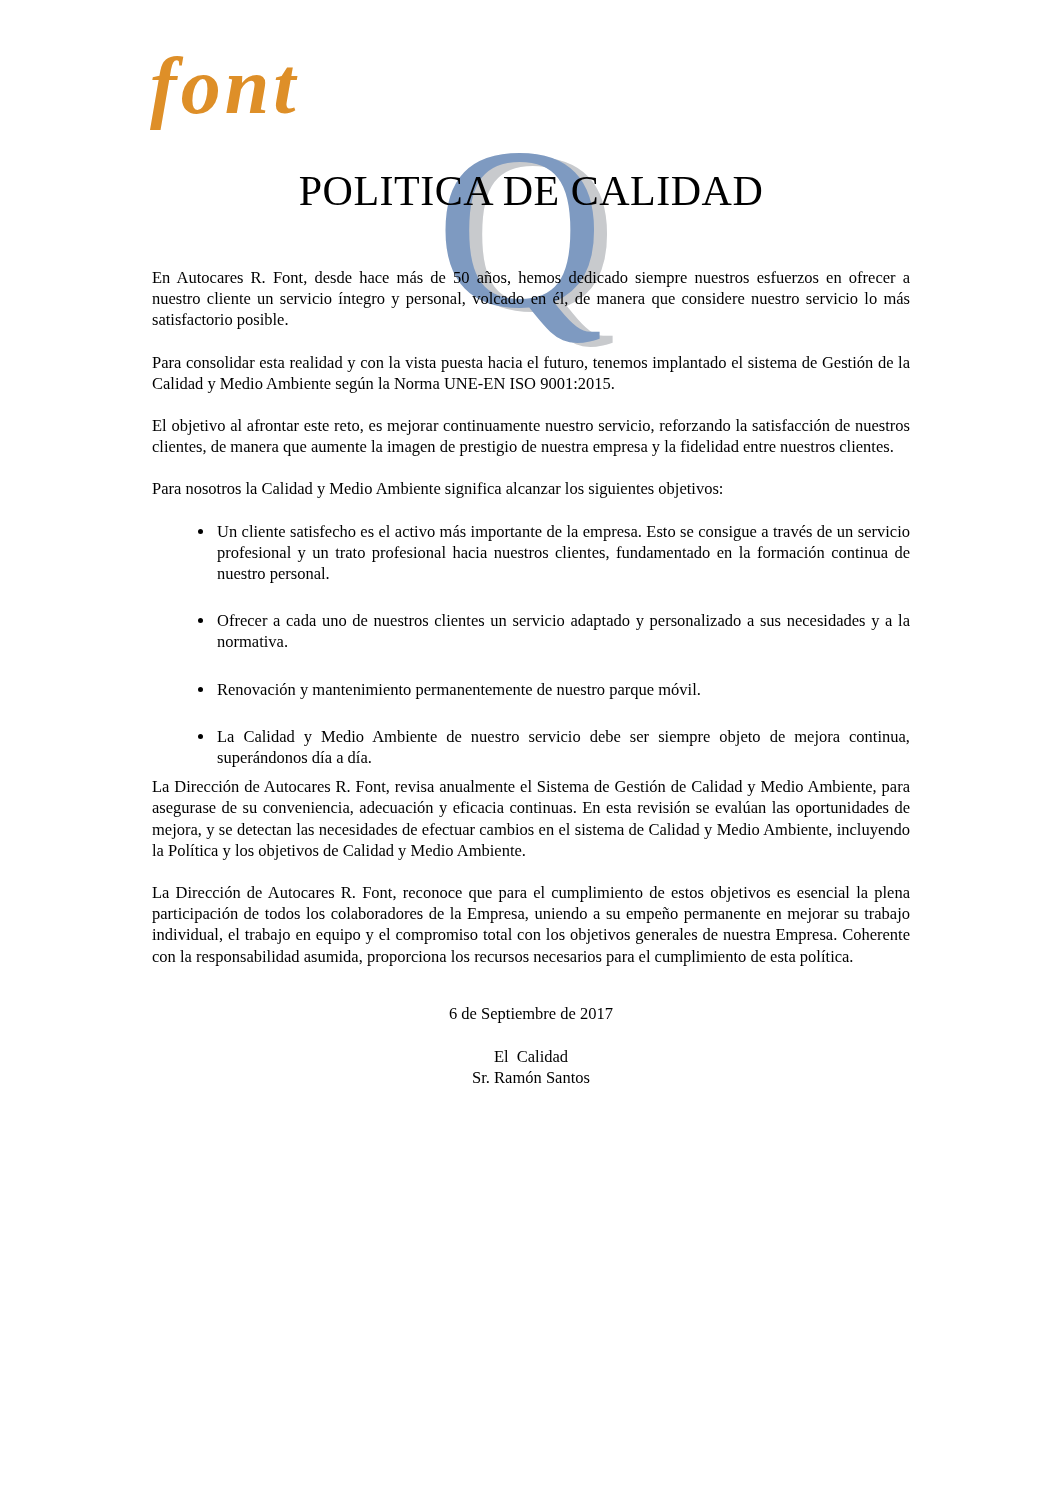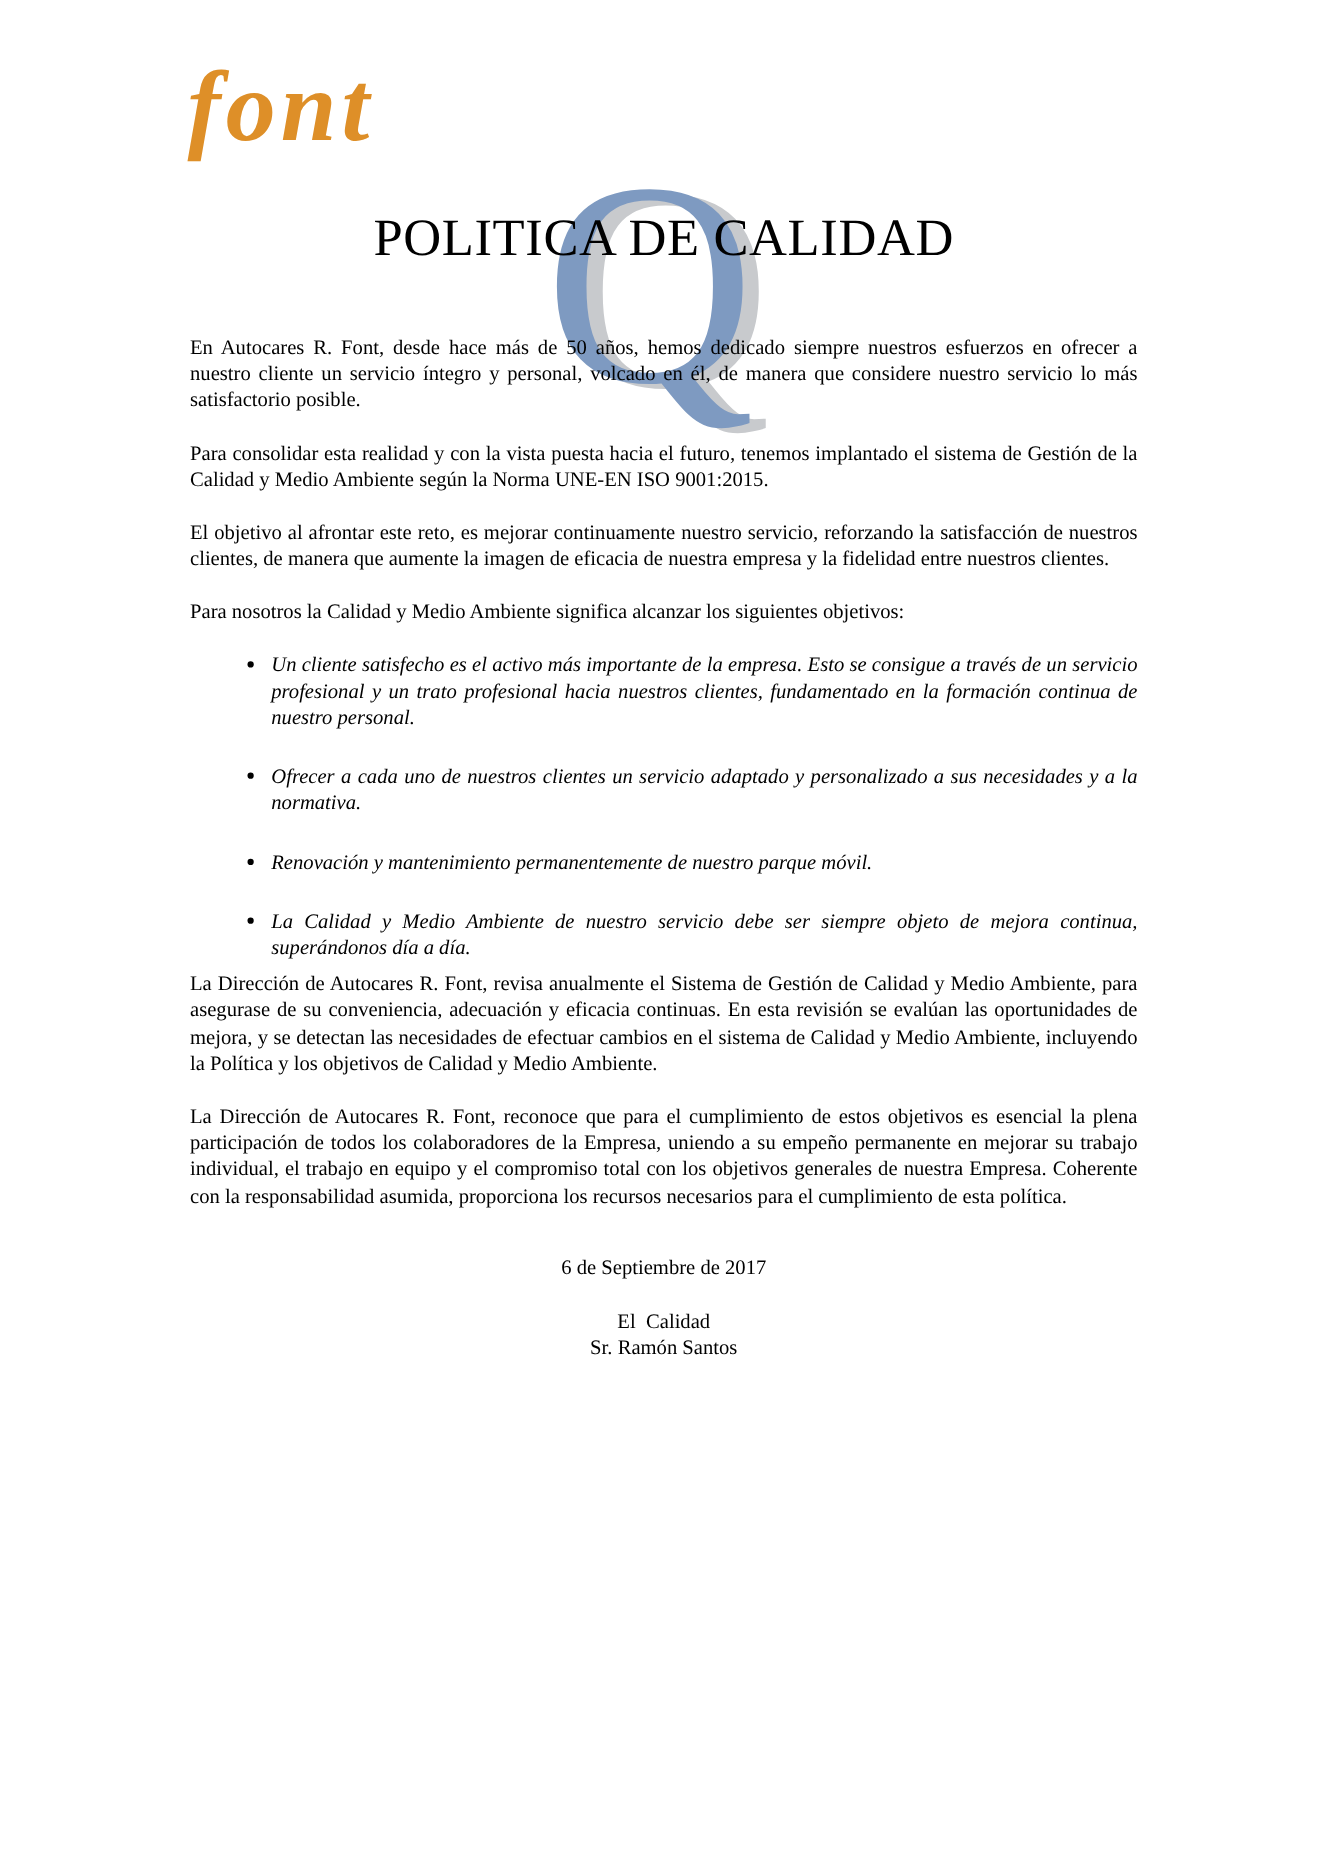--- a/index.html
+++ b/index.html
@@ -69,21 +69,20 @@
     margin: 0 0 8px 0;
     padding: 0 0 0 63px;
     list-style: disc outside;
   }
   ul.objectives li {
     font-size: 16.5px;
     line-height: 21.2px;
     text-align: justify;
     margin: 0 0 26px 0;
     padding-left: 2px;
-    font-style: italic;
   }
   ul.objectives li:last-child { margin-bottom: 0; }
   .closing {
     text-align: center;
     font-size: 16.5px;
     line-height: 21.2px;
     margin-top: 36px;
   }
   .closing .date { margin-top: 30px; }
   .closing .role { margin-top: 22px; white-space: pre; }
@@ -103,21 +102,21 @@
     <h1 class="title">
       <span>POLITICA DE CALIDAD</span>
     </h1>
 
     <div class="bodytext">
 
       <p class="first"><span>En </span><b>Autocares R. Font</b><span>, desde hace más de 50 años, hemos dedicado siempre nuestros esfuerzos en ofrecer a nuestro cliente un servicio íntegro y personal, volcado en él, de manera que considere nuestro servicio lo más satisfactorio posible.</span></p>
 
       <p>Para consolidar esta realidad y con la vista puesta hacia el futuro, tenemos implantado el sistema de Gestión de la Calidad y Medio Ambiente según la Norma UNE-EN ISO 9001:2015.</p>
 
-      <p>El objetivo al afrontar este reto, es mejorar continuamente nuestro servicio, reforzando la satisfacción de nuestros clientes, de manera que aumente la imagen de eficacia de nuestra empresa y la fidelidad entre nuestros clientes.</p>
+      <p>El objetivo al afrontar este reto, es mejorar continuamente nuestro servicio, reforzando la satisfacción de nuestros clientes, de manera que aumente la imagen de prestigio de nuestra empresa y la fidelidad entre nuestros clientes.</p>
 
       <p class="pre-list">Para nosotros la Calidad y Medio Ambiente significa alcanzar los siguientes objetivos:</p>
 
       <ul class="objectives">
         <li>Un cliente satisfecho es el activo más importante de la empresa. Esto se consigue a través de un servicio profesional y un trato profesional hacia nuestros clientes, fundamentado en la formación continua de nuestro personal.</li>
         <li>Ofrecer a cada uno de nuestros clientes un servicio adaptado y personalizado a sus necesidades y a la normativa.</li>
         <li>Renovación y mantenimiento permanentemente de nuestro parque móvil.</li>
         <li>La Calidad y Medio Ambiente de nuestro servicio debe ser siempre objeto de mejora continua, superándonos día a día.</li>
       </ul>
 

